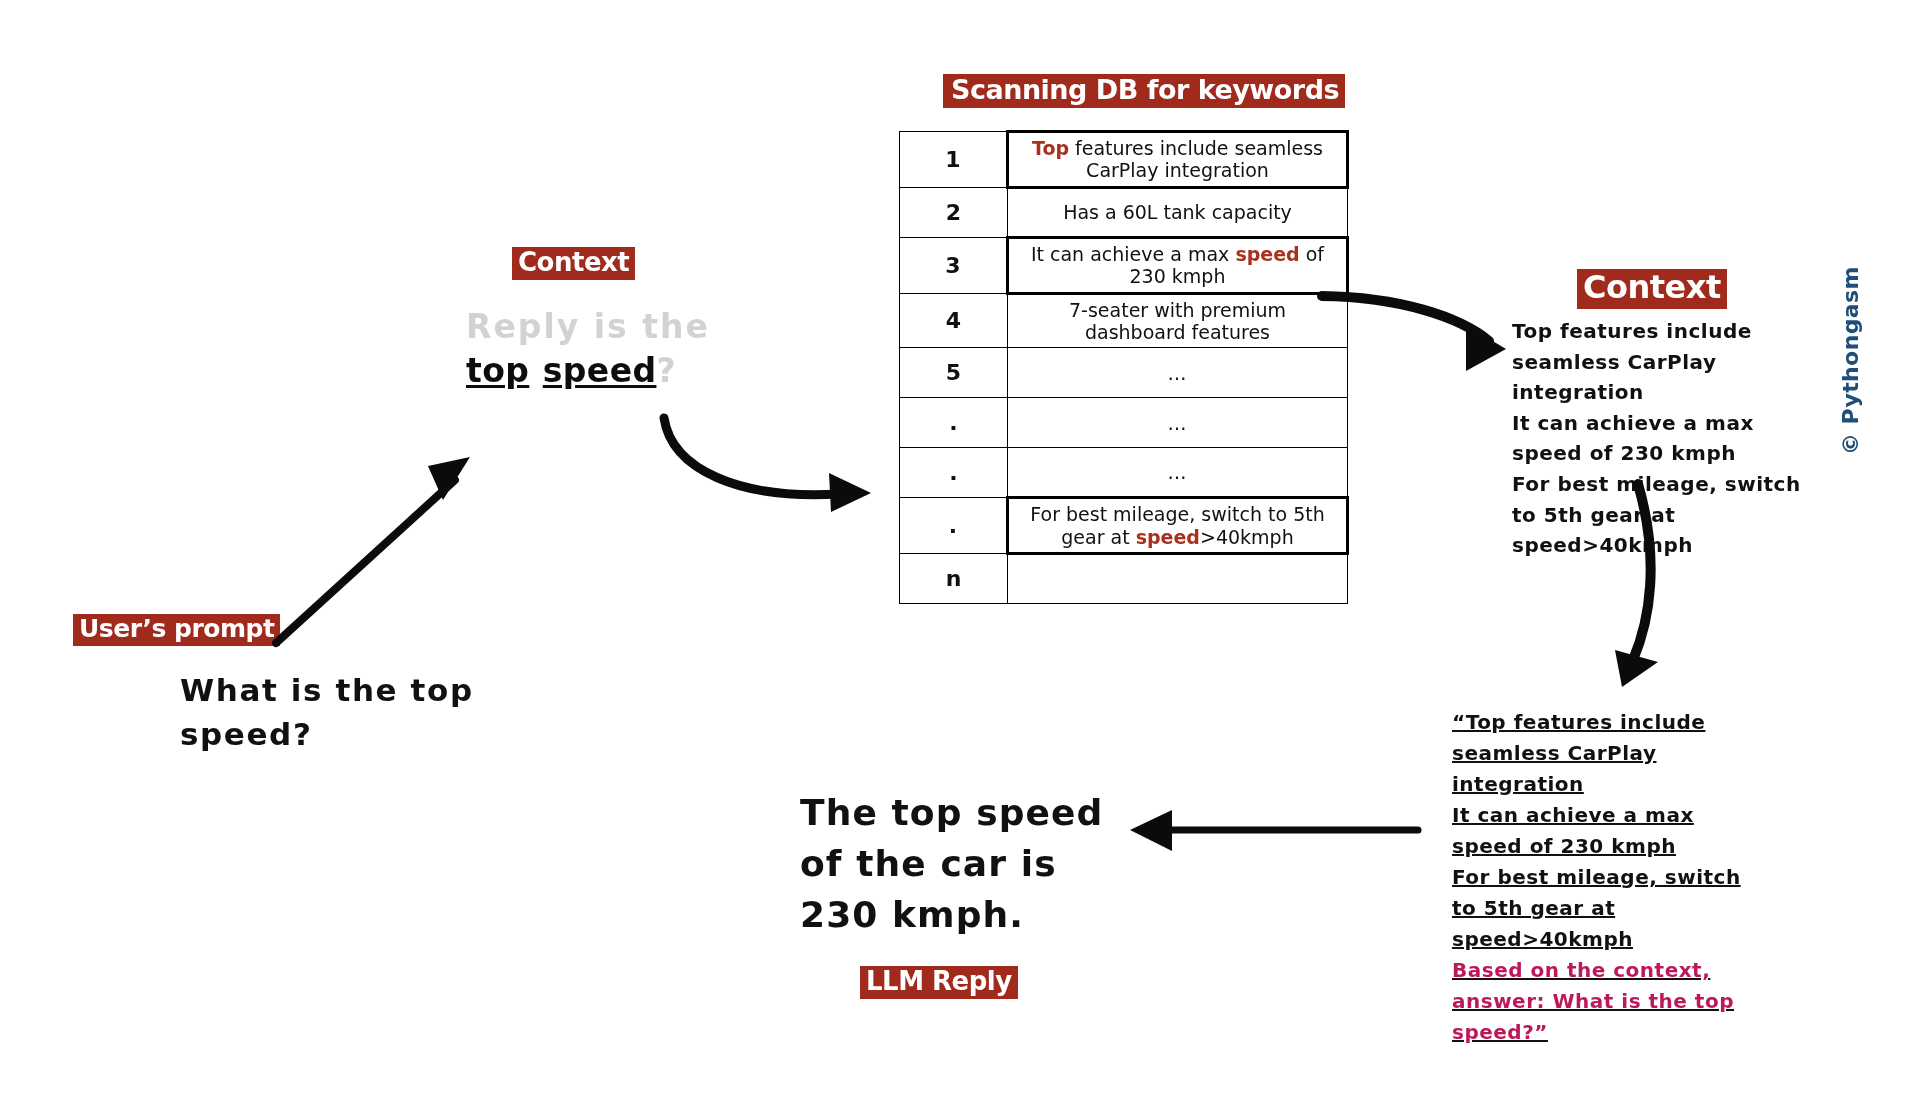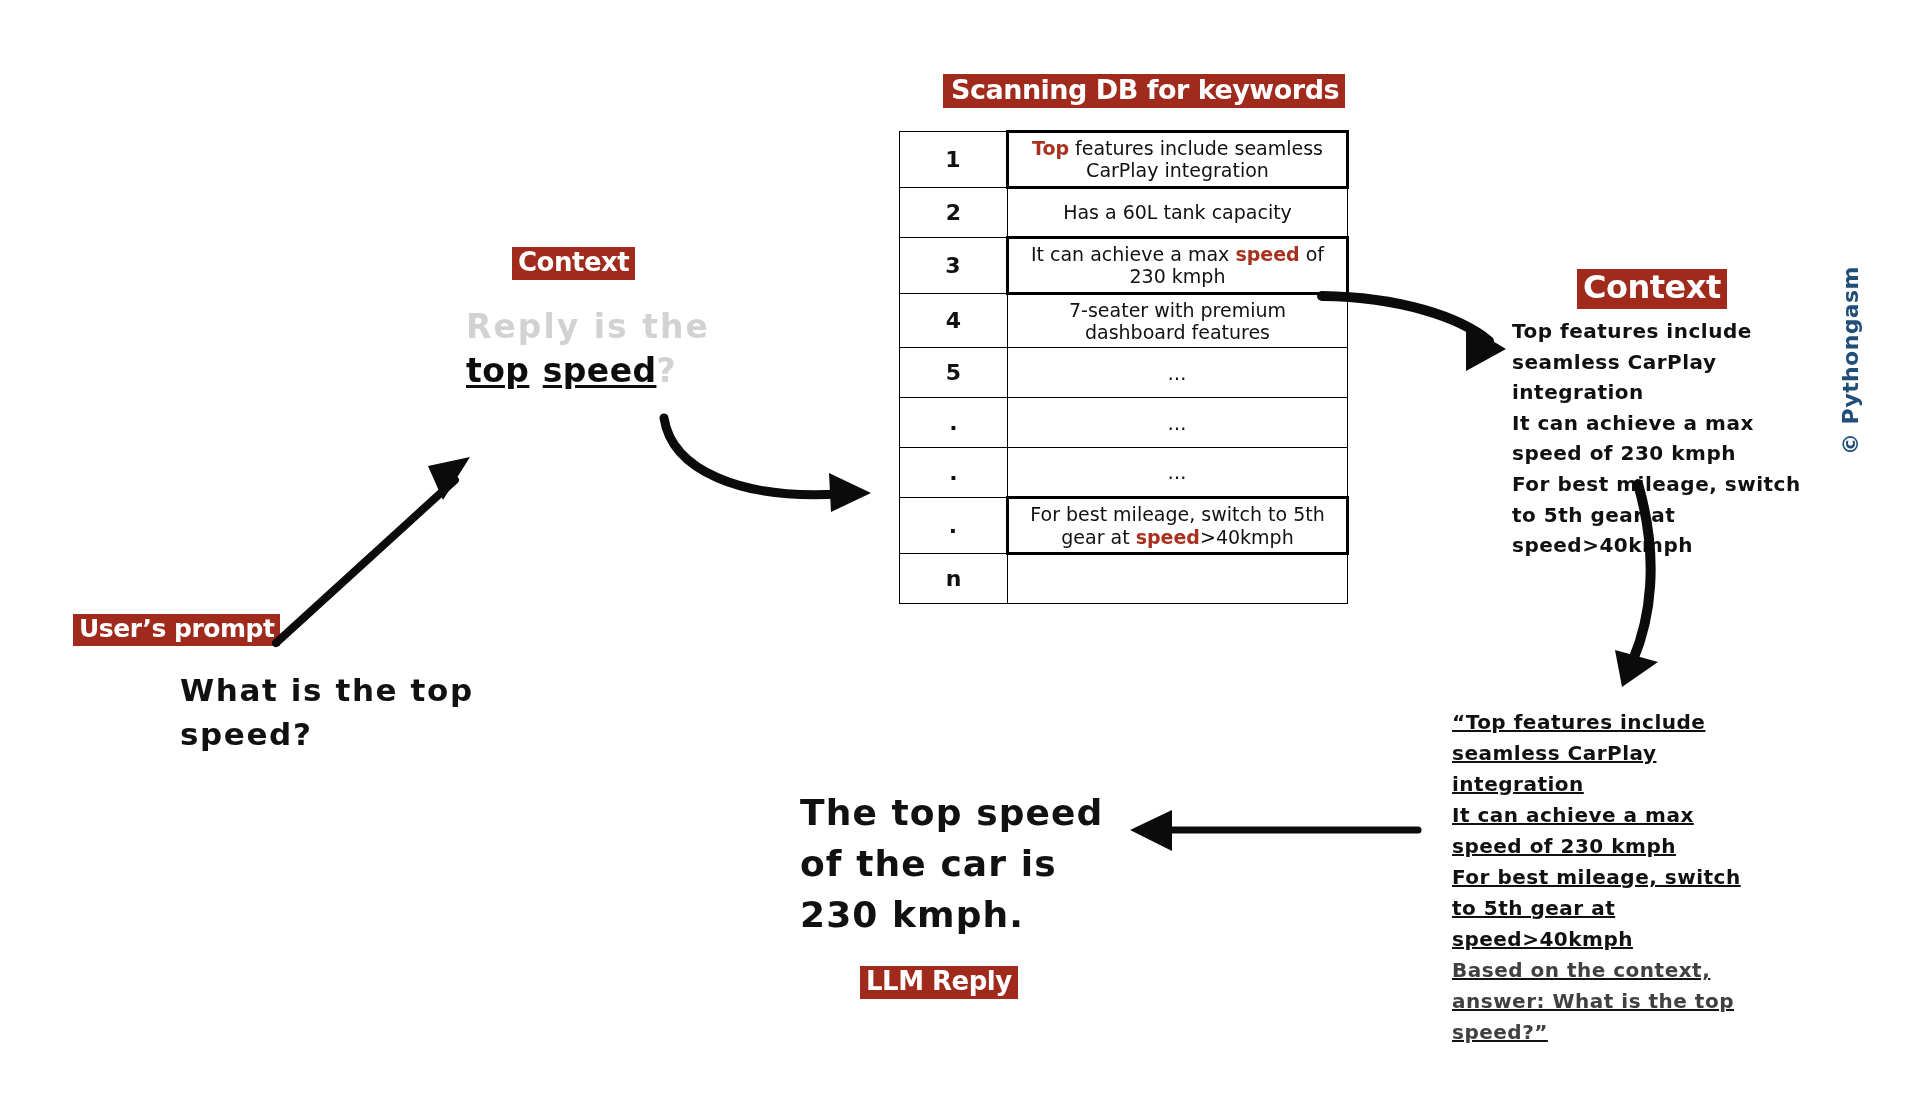--- a/index.html
+++ b/index.html
@@ -92,21 +92,21 @@
   
   #prompt-context-text {
     left: 1452px;
     top: 707px;
     width: 300px;
     font-size: 20px;
     line-height: 1.55;
     letter-spacing: 0.5px;
     text-decoration: underline;
   }
-  .accent-line { color: #404040; display: block; }
+  .accent-line { color: #be185d; display: block; }
   .plain-line { display: block; }
 
   
   #db-table {
     position: absolute;
     left: 899px;
     top: 130px;
     width: 450px;
     border-collapse: collapse;
     table-layout: fixed;

